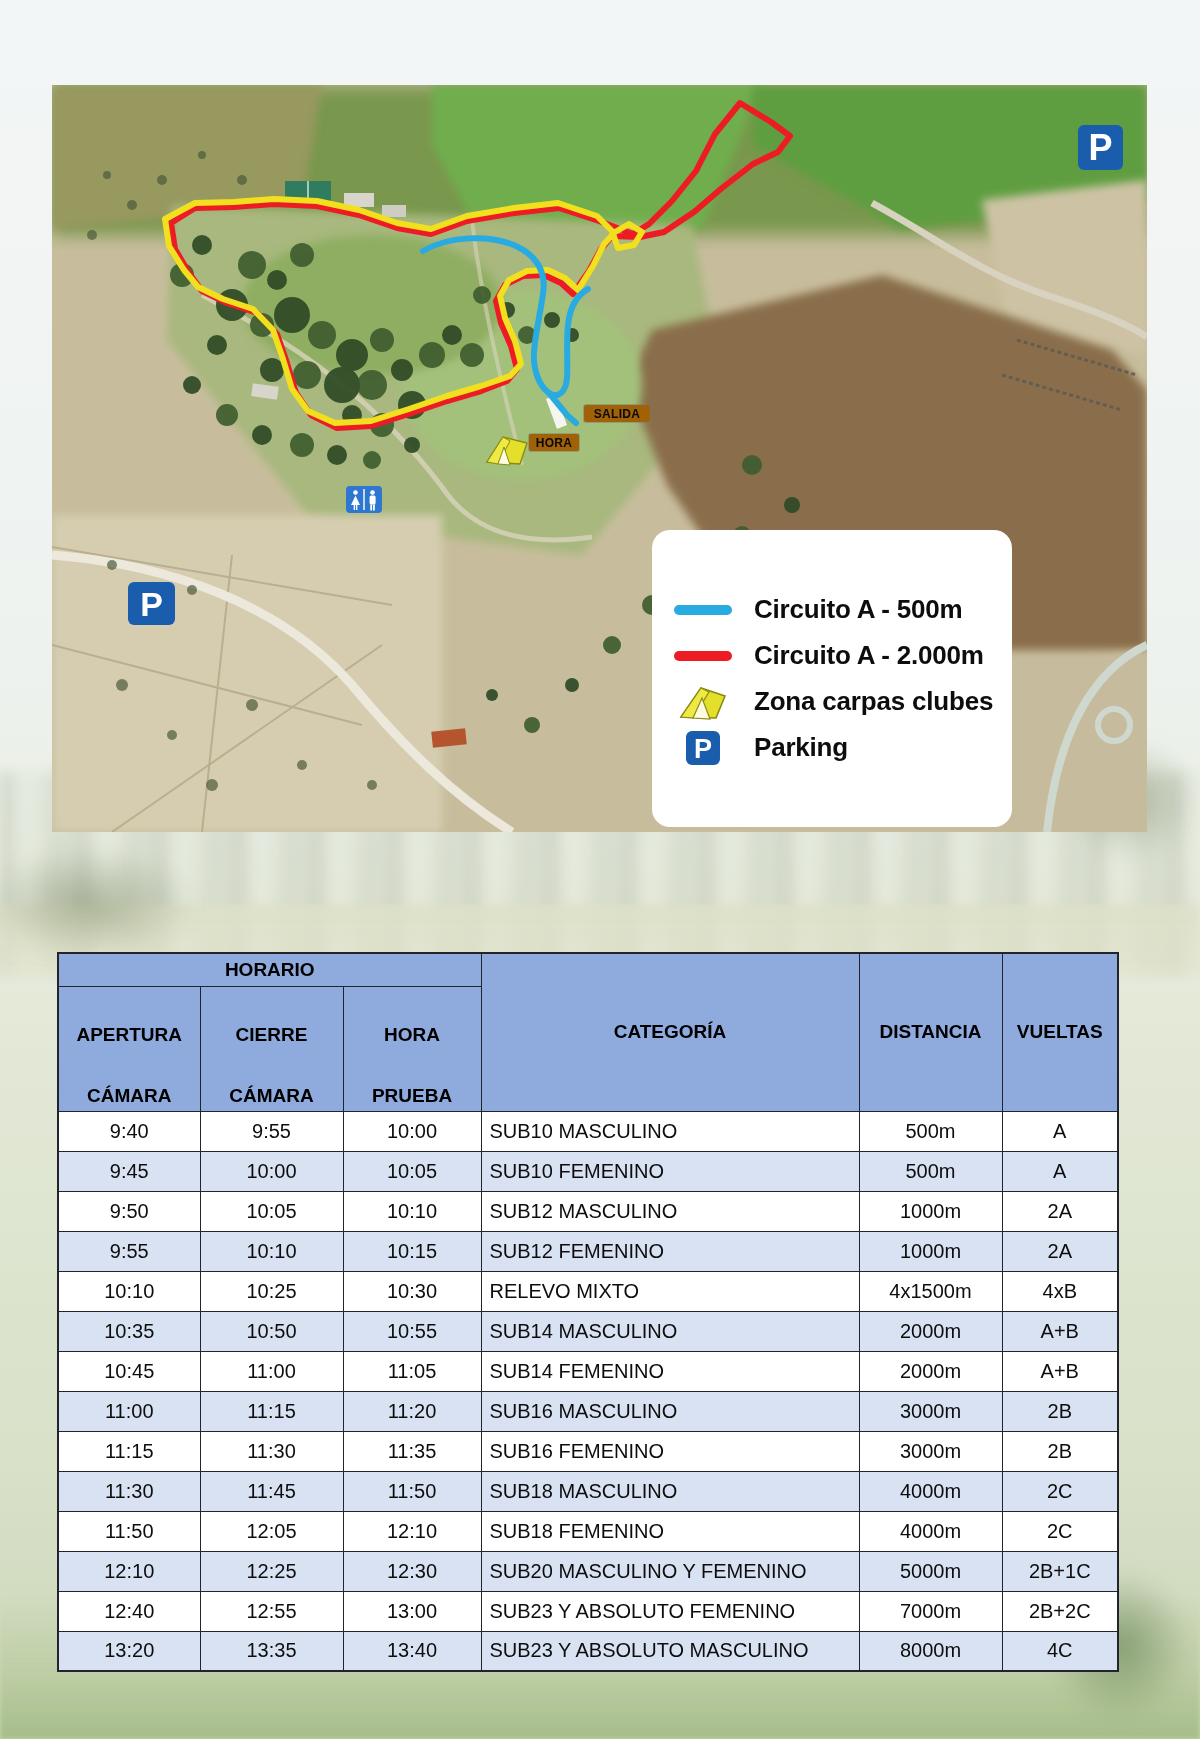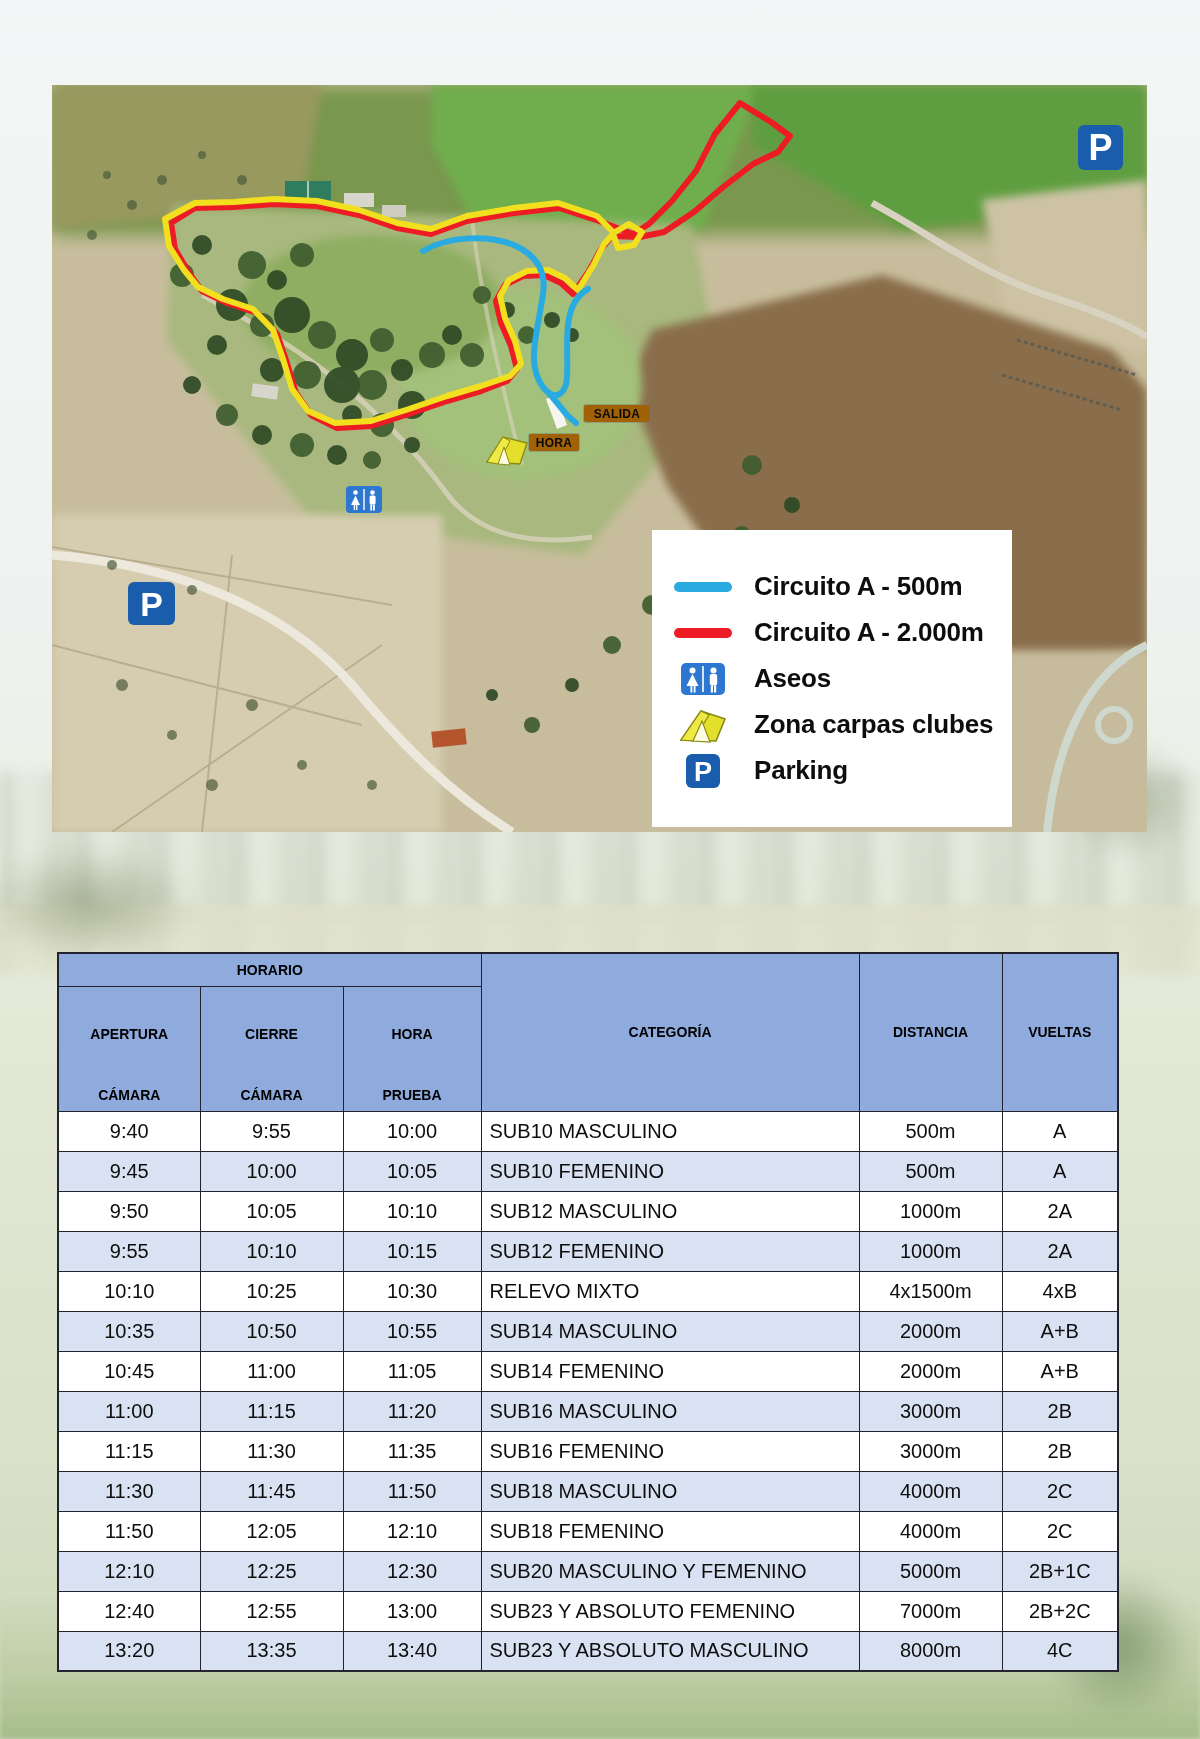--- a/index.html
+++ b/index.html
@@ -29,31 +29,31 @@
   .map-wrap{position:absolute;left:52px;top:85px;width:1095px;height:747px;overflow:hidden;background:#c9bf9e;}
   .map-wrap svg{display:block;}
   .map-overlay-label{position:absolute;background:#a16207;color:#0a0a0a;font-weight:700;
     display:flex;align-items:center;justify-content:center;border-radius:2px;
     box-shadow:0 0 0 1px rgba(120,120,120,.45);}
   .salida-label{left:532px;top:320px;width:66px;height:17px;font-size:12px;letter-spacing:.3px;}
   .meta-label{left:477px;top:349px;width:50px;height:17px;font-size:12px;letter-spacing:.3px;}
 
   
   .legend{position:absolute;left:600px;top:445px;width:360px;height:297px;background:#ffffff;
-    display:flex;flex-direction:column;justify-content:center;padding:8px 0;}
+    display:flex;flex-direction:column;justify-content:center;padding:8px 0;border-radius:18px;}
   .lg-row{display:flex;align-items:center;height:46px;}
   .lg-marker{width:102px;display:flex;align-items:center;justify-content:center;flex:0 0 102px;}
   .lg-line{width:58px;height:10px;border-radius:6px;}
   .lg-label{font-size:26px;font-weight:700;color:#0d0d0d;letter-spacing:-.2px;white-space:nowrap;}
 
   
   table.schedule{position:absolute;left:57px;top:952px;width:1060px;border-collapse:collapse;
     table-layout:fixed;background:#fff;border:2px solid #23232e;}
   .schedule th,.schedule td{border:1px solid #23232e;overflow:hidden;}
-  .schedule thead th{background:#8faadc;color:#000;font-weight:700;font-size:14px;text-align:center;}
+  .schedule thead th{background:#8faadc;color:#000;font-weight:700;font-size:19px;text-align:center;}
   .schedule .hrow1 th{height:33px;}
   .schedule .hrow2 th{height:66px;line-height:29px;}
   .schedule tbody td{height:40px;font-size:20px;color:#0d0d0d;text-align:center;background:#fff;}
   .schedule tbody tr:nth-child(even) td{background:#d9e2f3;}
   .schedule tbody td.cat-cell{text-align:left;padding-left:8px;}
   .hline{display:block;margin-top:32px;}
 </style>
 </head>
 <body>
 
@@ -243,37 +243,20 @@
           <span class="lg-line" data-name="route-a-swatch" style="background: rgb(41, 171, 226);"></span>
         </span>
       <span class="lg-label" data-name="legend-label">Circuito A - 500m</span>
     </div>
     <div class="lg-row" data-name="legend-item-circuit-c-2000">
       <span class="lg-marker">
           <span class="lg-line" data-name="route-c-swatch" style="background: rgb(237, 28, 36);"></span>
         </span>
       <span class="lg-label" data-name="legend-label">Circuito A - 2.000m</span>
     </div>
-    <div class="lg-row" data-name="legend-item-aseos">
-      <span class="lg-marker">
-        <svg width="46" height="34" viewBox="0 0 46 34" data-name="restroom-icon">
-          <rect x="1" y="1" width="44" height="32" rx="5" fill="#2e77d0"></rect>
-          <line x1="23" y1="4" x2="23" y2="30" stroke="#fff" stroke-width="1.6"></line>
-          <circle cx="12.5" cy="8.5" r="3" fill="#fff"></circle>
-          <polygon points="12.5,12 6.5,24 18.5,24" fill="#fff"></polygon>
-          <rect x="10.5" y="24" width="1.8" height="6.5" fill="#fff"></rect>
-            <rect x="13.7" y="24" width="1.8" height="6.5" fill="#fff"></rect>
-          <circle cx="33.5" cy="8.5" r="3" fill="#fff"></circle>
-          <rect x="29.8" y="12" width="7.4" height="11.5" rx="2" fill="#fff"></rect>
-          <rect x="30.8" y="23.5" width="2.2" height="7" fill="#fff"></rect>
-            <rect x="34" y="23.5" width="2.2" height="7" fill="#fff"></rect>
-        </svg>
-      </span>
-      <span class="lg-label" data-name="legend-label">Aseos</span>
-    </div>
     <div class="lg-row" data-name="legend-item-zona-carpas">
       <span class="lg-marker">
         <svg width="48" height="36" viewBox="0 0 48 36" data-name="tent-icon">
           <polygon points="2,33 22,4 46,12 37,34" fill="#e4df2a" stroke="#8a8a12" stroke-width="1.6"></polygon>
           <polygon points="2,33 22,4 30,8 14,34" fill="#eee945" stroke="#8a8a12" stroke-width="1.2"></polygon>
           <polygon points="14,34 23,14 31,35" fill="#fdfbe0" stroke="#8a8a12" stroke-width="1.2"></polygon>
         </svg>
       </span>
       <span class="lg-label" data-name="legend-label">Zona carpas clubes</span>
     </div>

